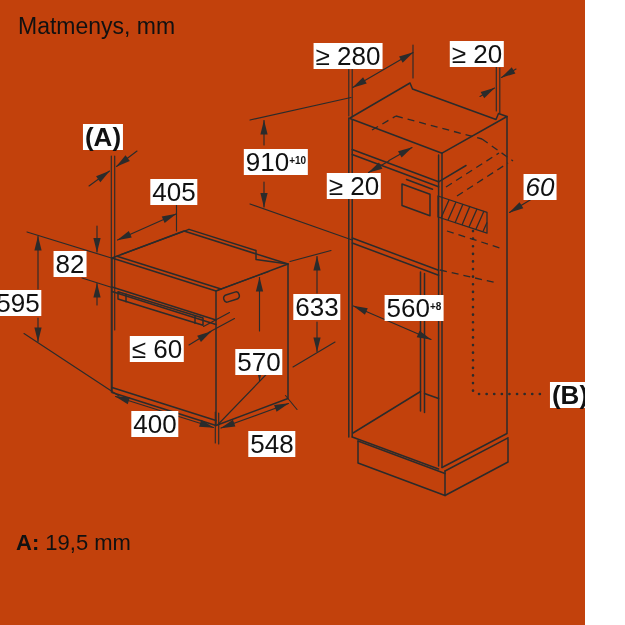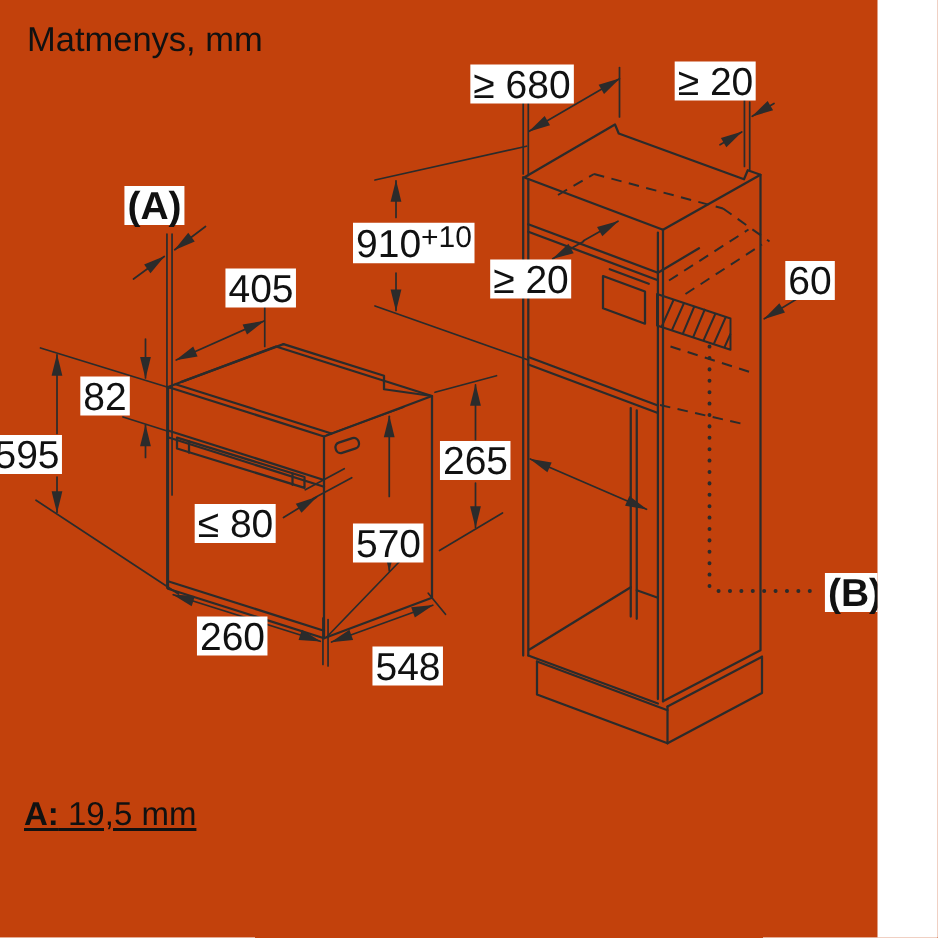--- a/index.html
+++ b/index.html
@@ -1,25 +1,25 @@
 <!DOCTYPE html>
 <html><head>
 <meta charset="utf-8">
 <style>
   html,body{margin:0;padding:0;background:#fff;}
   #stage{position:relative;width:585px;height:625px;background:#c2410c;overflow:hidden;
          font-family:"Liberation Sans",sans-serif;color:#111;}
   #linework{position:absolute;left:0;top:0;}
   .lbl{position:absolute;transform:translate(-50%,-50%);font-size:26px;line-height:1;
        color:#111;background:#fff;padding:0 2px;white-space:nowrap;}
-  .lbl sup{font-size:20px;vertical-align:7px;letter-spacing:0;}
+  .lbl sup{font-size:10px;vertical-align:7px;letter-spacing:0;font-weight:bold;}
   .ab{font-weight:bold;font-size:26px;}
   #title{position:absolute;left:18px;top:13px;font-size:23px;color:#111;background:transparent;}
   #notes{position:absolute;left:16px;top:528px;width:592px;font-size:22px;line-height:30px;}
-  .note{padding-left:30px;text-indent:-30px;text-decoration:underline;}
+  .note{padding-left:30px;text-indent:-30px;}
   .note .key{font-weight:bold;}
 </style>
 </head>
 <body>
 
 <div id="stage">
 
   <svg id="linework" width="625" height="625" viewBox="0 0 625 625">
     <defs>
       <marker id="ar" viewBox="0 0 16 10" refX="15" refY="5" markerWidth="16" markerHeight="10" orient="auto-start-reverse" markerUnits="userSpaceOnUse">
@@ -159,33 +159,36 @@
       <path d="M353.5,306 L431,339.5" marker-start="url(#ar)" marker-end="url(#ar)"></path>
     </g>
   </svg>
 
   <div id="title">Matmenys, mm</div>
 
   <div class="lbl ab" style="left:103px;top:137px;">(A)</div>
   <div class="lbl" style="left:146px;top:192px;margin-left:28px;">405</div>
   <div class="lbl" style="left:70px;top:264px;">82</div>
   <div class="lbl" style="left:18px;top:303px;">595</div>
-  <div class="lbl" style="left:157px;top:349px;">≤ 80</div>
+  <div class="lbl" style="left:157px;top:349px;">≤ 60</div>
   <div class="lbl" style="left:259px;top:346px;margin-top:16px;">570</div>
-  <div class="lbl" style="left:317px;top:307px;">265</div>
-  <div class="lbl" style="left:155px;top:424px;">260</div>
+  <div class="lbl" style="left:317px;top:307px;">633</div>
+  <div class="lbl" style="left:155px;top:424px;">400</div>
   <div class="lbl" style="left:272px;top:424px;margin-top:20px;">548</div>
 
-  <div class="lbl" style="left:348px;top:56px;">≥ 680</div>
+  <div class="lbl" style="left:348px;top:56px;">≥ 280</div>
   <div class="lbl" style="left:477px;top:54px;">≥ 20</div>
   <div class="lbl" style="left:276px;top:162px;">
     <span>910</span><sup>+10</sup>
   </div>
   <div class="lbl" style="left:354px;top:186px;">≥ 20</div>
-  <div class="lbl" style="left:540px;top:187px;">60</div>
+  <div class="lbl" style="left:540px;top:187px;font-style:italic;">60</div>
+  <div class="lbl" style="left:414px;top:308px;">
+    <span>560</span><sup>+8</sup>
+  </div>
   <div class="lbl ab" style="left:570px;top:395px;">(B)</div>
 
   <div id="notes">
     <div class="note">
       <span class="key">A:</span>
       <span>19,5 mm</span>
     </div>
   </div>
 </div>
 

